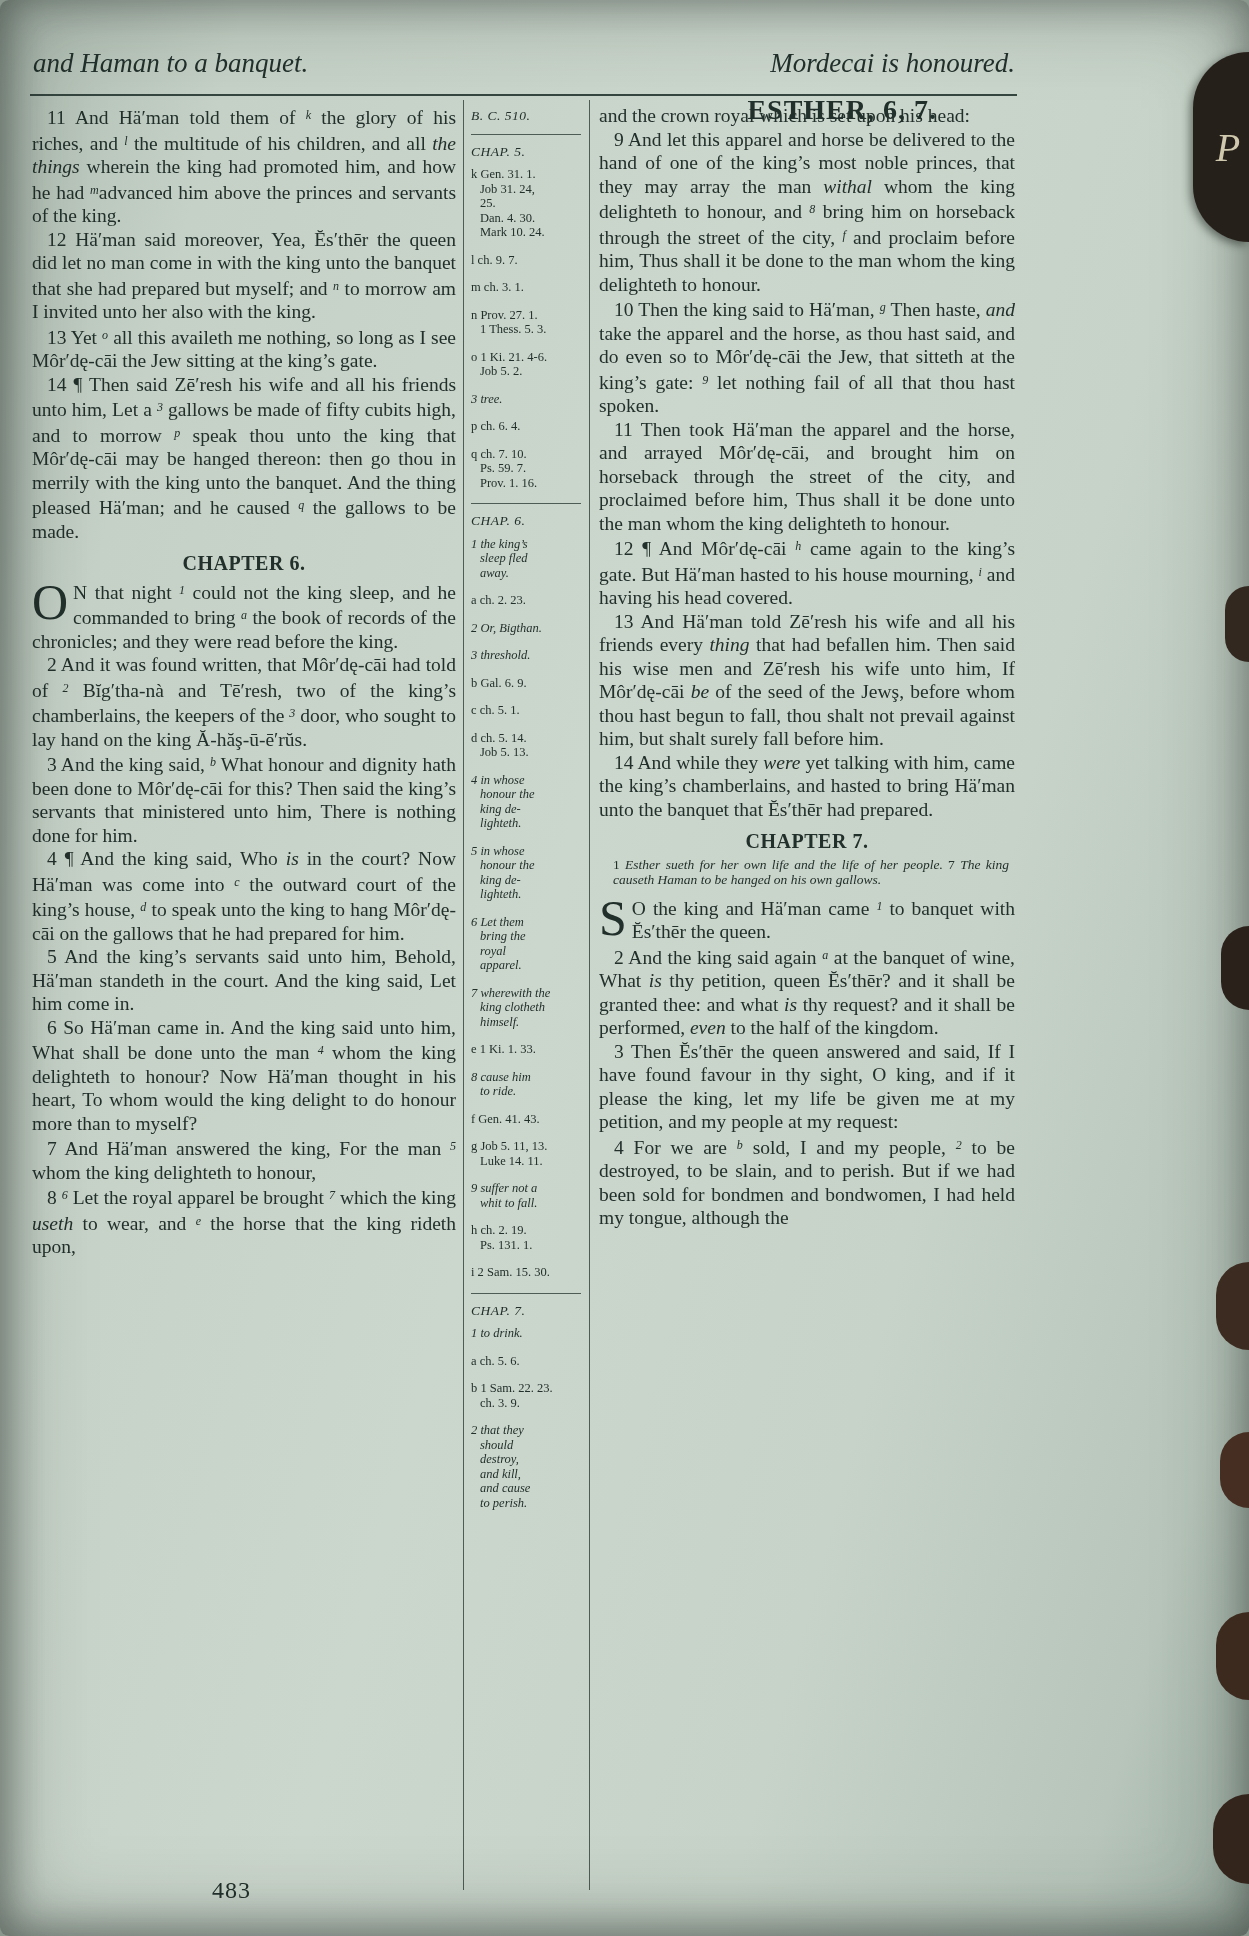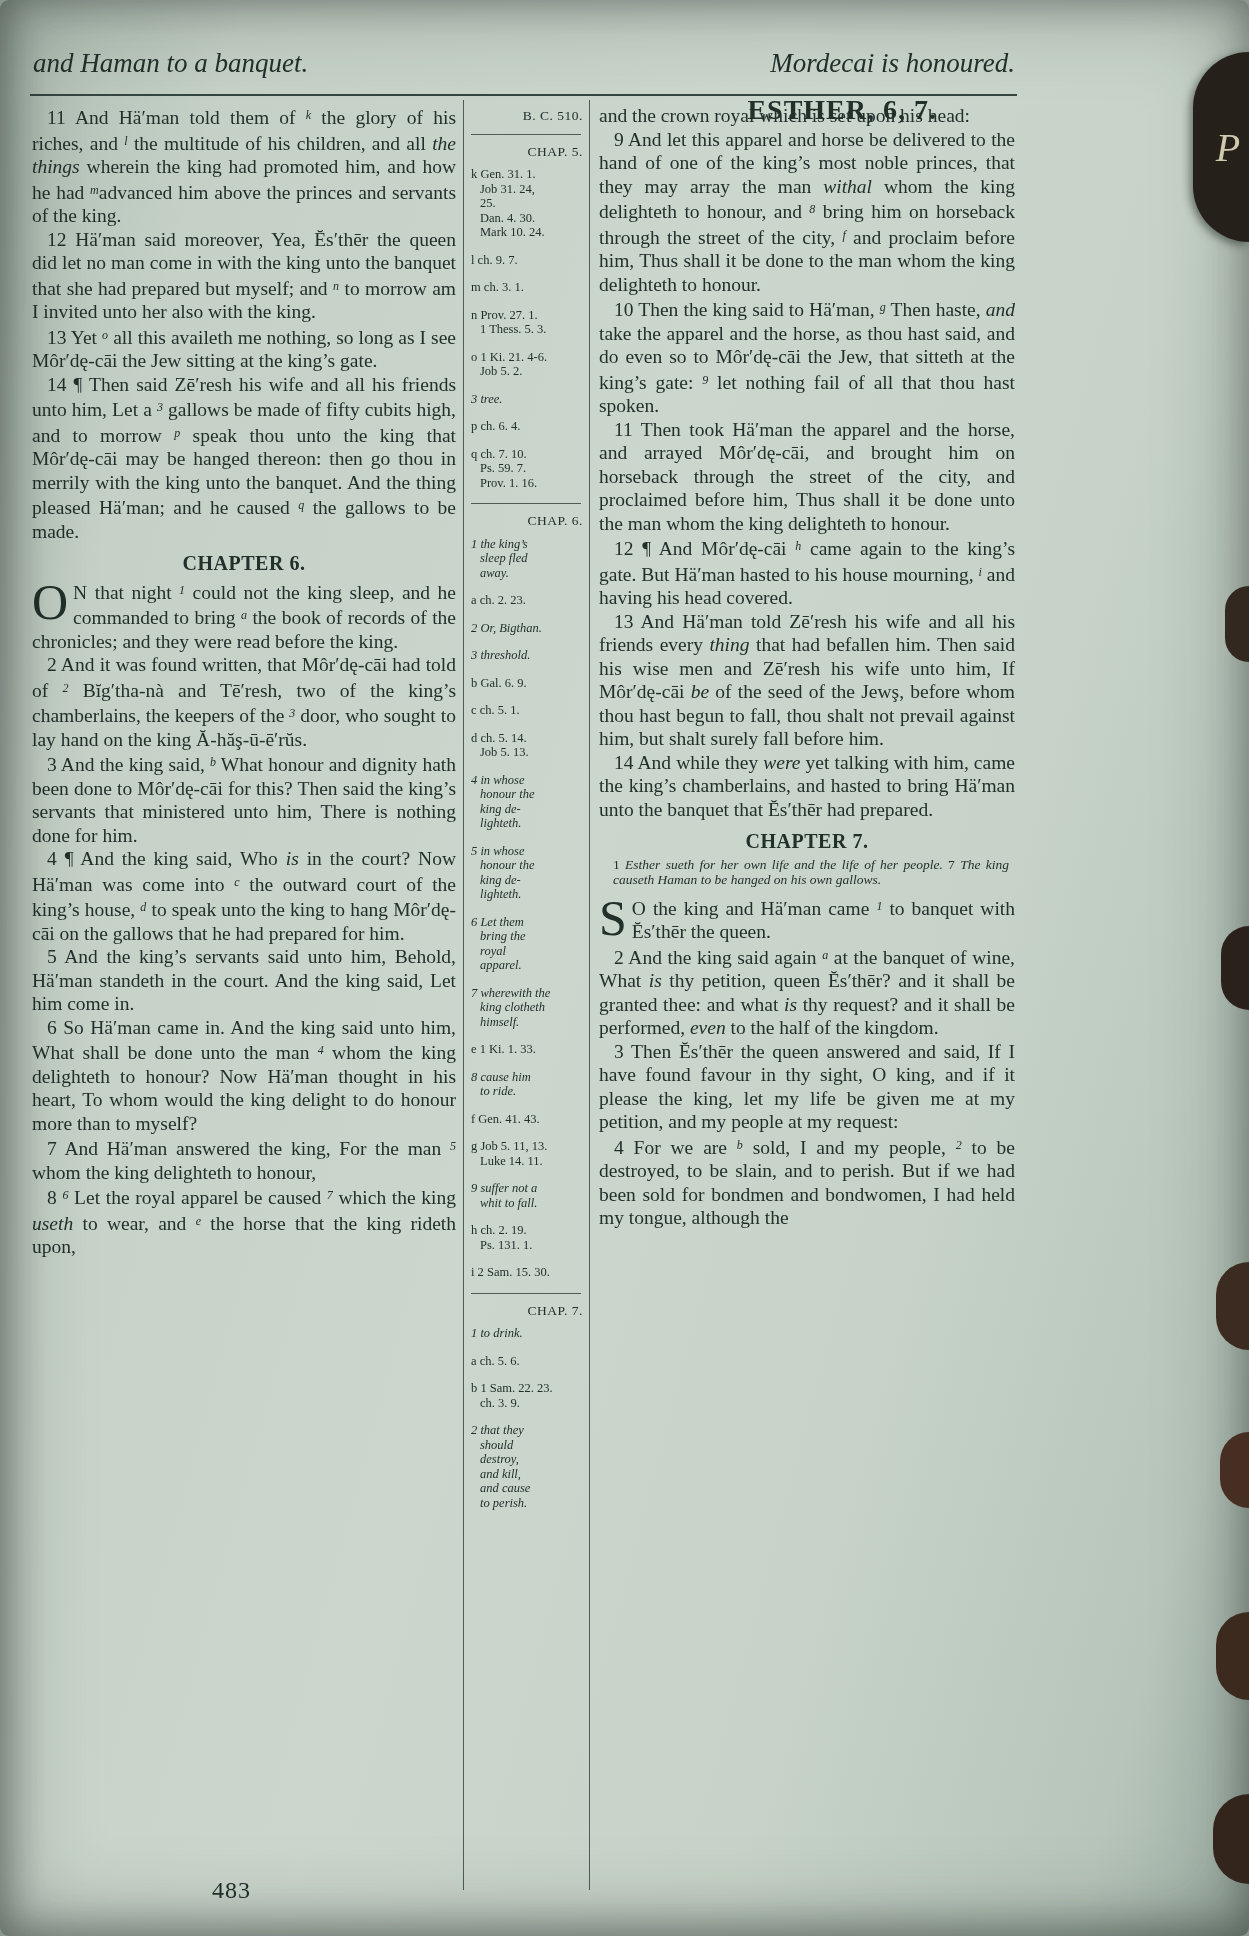--- a/index.html
+++ b/index.html
@@ -35,21 +35,21 @@
   .blk-para{text-indent:15px;}
   .blk-cont{text-indent:0;}
   .blk-chapter_head{text-align:center;text-indent:0;font-weight:bold;font-size:20px;letter-spacing:.5px;margin:9px 0 3px;}
   .blk-summary{font-size:13.5px;line-height:15.5px;text-indent:0;margin:0 6px 7px 14px;}
   .blk-summary .seg-i{font-style:italic;}
   .seg-i{font-style:italic;}
   .seg-sup{font-size:12px;font-style:italic;vertical-align:5px;letter-spacing:0;}
   .dropcap{float:left;font-size:50px;line-height:41px;padding:3px 5px 0 0;}
   
   .col-center{font-size:12.5px;line-height:14.5px;}
-  .cc-center{text-align:right;font-size:13.5px;letter-spacing:.5px;margin:3px 0 8px;}
+  .cc-center{text-align:left;font-size:13.5px;letter-spacing:.5px;margin:3px 0 8px;font-style:italic;}
   .cc-ref{white-space:pre-line;padding-left:9px;text-indent:-9px;margin-bottom:13px;}
   .cc-ref.it{font-style:italic;}
   .cc-rule{border-top:1px solid #4d5d55;margin:10px 2px 10px 0;}
   
   .page-number{position:absolute;left:212px;bottom:32px;font-size:24px;letter-spacing:1px;}
   
   .tab{position:absolute;right:0;z-index:6;}
   .tab-large{top:52px;width:56px;height:190px;border-radius:100px 0 0 100px;background:#26201b;box-shadow:-3px 3px 8px rgba(20,25,20,.5);display:flex;align-items:center;justify-content:center;}
   .tab-large span{color:#cfc8ad;font-size:40px;font-style:italic;padding-left:14px;}
   .tab-s1{top:586px;width:24px;height:76px;border-radius:80px 0 0 80px;background:#33281f;}
@@ -79,21 +79,21 @@
         <div class="blk blk-para"><span>13 Yet </span><span class="seg-sup">o</span><span> all this availeth me nothing, so long as I see Môr′dę-cāi the Jew sitting at the king’s gate.</span></div>
         <div class="blk blk-para"><span>14 ¶ Then said Zē′resh his wife and all his friends unto him, Let a </span><span class="seg-sup">3</span><span> gallows be made of fifty cubits high, and to morrow </span><span class="seg-sup">p</span><span> speak thou unto the king that Môr′dę-cāi may be hanged thereon: then go thou in merrily with the king unto the banquet. And the thing pleased Hä′man; and he caused </span><span class="seg-sup">q</span><span> the gallows to be made.</span></div>
         <div class="blk blk-chapter_head">CHAPTER 6.</div>
         <div class="blk blk-dropcap"><span class="dropcap">O</span><span>N that night </span><span class="seg-sup">1</span><span> could not the king sleep, and he commanded to bring </span><span class="seg-sup">a</span><span> the book of records of the chronicles; and they were read before the king.</span></div>
         <div class="blk blk-para"><span>2 And it was found written, that Môr′dę-cāi had told of </span><span class="seg-sup">2</span><span> Bĭg′tha-nà and Tē′resh, two of the king’s chamberlains, the keepers of the </span><span class="seg-sup">3</span><span> door, who sought to lay hand on the king Ă-hăş-ū-ē′rŭs.</span></div>
         <div class="blk blk-para"><span>3 And the king said, </span><span class="seg-sup">b</span><span> What honour and dignity hath been done to Môr′dę-cāi for this? Then said the king’s servants that ministered unto him, There is nothing done for him.</span></div>
         <div class="blk blk-para"><span>4 ¶ And the king said, Who </span><span class="seg-i">is</span><span> in the court? Now Hä′man was come into </span><span class="seg-sup">c</span><span> the outward court of the king’s house, </span><span class="seg-sup">d</span><span> to speak unto the king to hang Môr′dę-cāi on the gallows that he had prepared for him.</span></div>
         <div class="blk blk-para"><span>5 And the king’s servants said unto him, Behold, Hä′man standeth in the court. And the king said, Let him come in.</span></div>
         <div class="blk blk-para"><span>6 So Hä′man came in. And the king said unto him, What shall be done unto the man </span><span class="seg-sup">4</span><span> whom the king delighteth to honour? Now Hä′man thought in his heart, To whom would the king delight to do honour more than to myself?</span></div>
         <div class="blk blk-para"><span>7 And Hä′man answered the king, For the man </span><span class="seg-sup">5</span><span> whom the king delighteth to honour,</span></div>
-        <div class="blk blk-para"><span>8 </span><span class="seg-sup">6</span><span> Let the royal apparel be caused </span><span class="seg-sup">7</span><span> which the king </span><span class="seg-i">useth</span><span> to wear, and </span><span class="seg-sup">e</span><span> the horse that the king rideth upon,</span></div>
+        <div class="blk blk-para"><span>8 </span><span class="seg-sup">6</span><span> Let the royal apparel be brought </span><span class="seg-sup">7</span><span> which the king </span><span class="seg-i">useth</span><span> to wear, and </span><span class="seg-sup">e</span><span> the horse that the king rideth upon,</span></div>
       </div>
     <div class="vrule"></div>
     <div class="col-center">
         <div class="cc-center">B. C. 510.</div>
         <div class="cc-rule"></div>
         <div class="cc-center">CHAP. 5.</div>
         <div class="cc-ref">k Gen. 31. 1.
 Job 31. 24,
 25.
 Dan. 4. 30.

